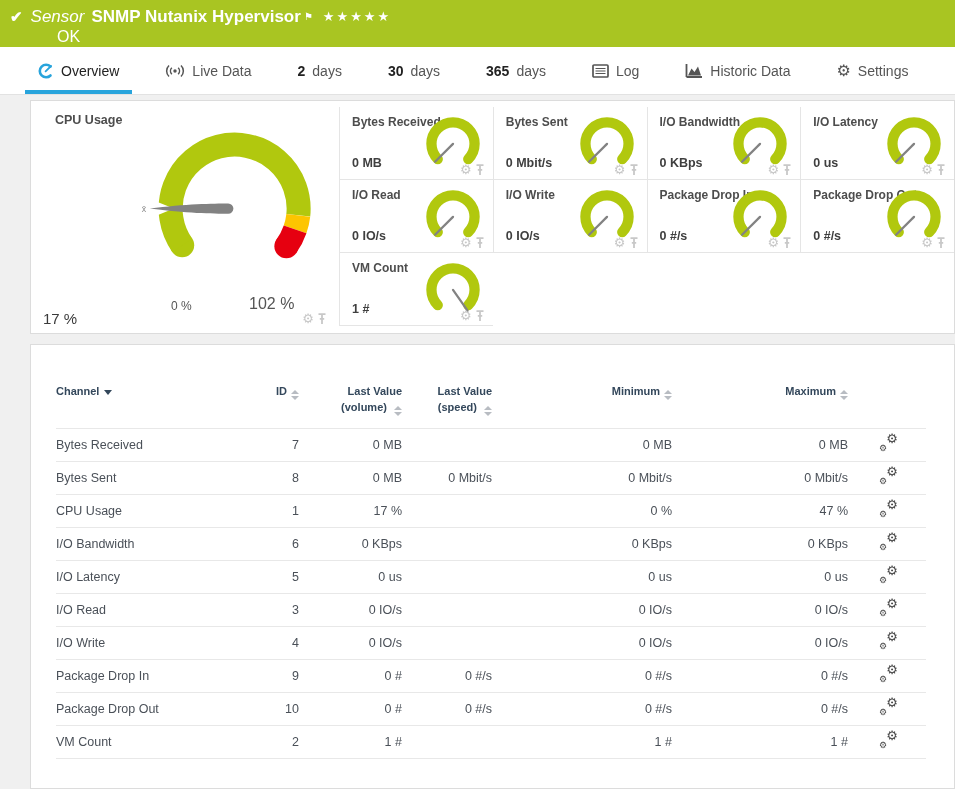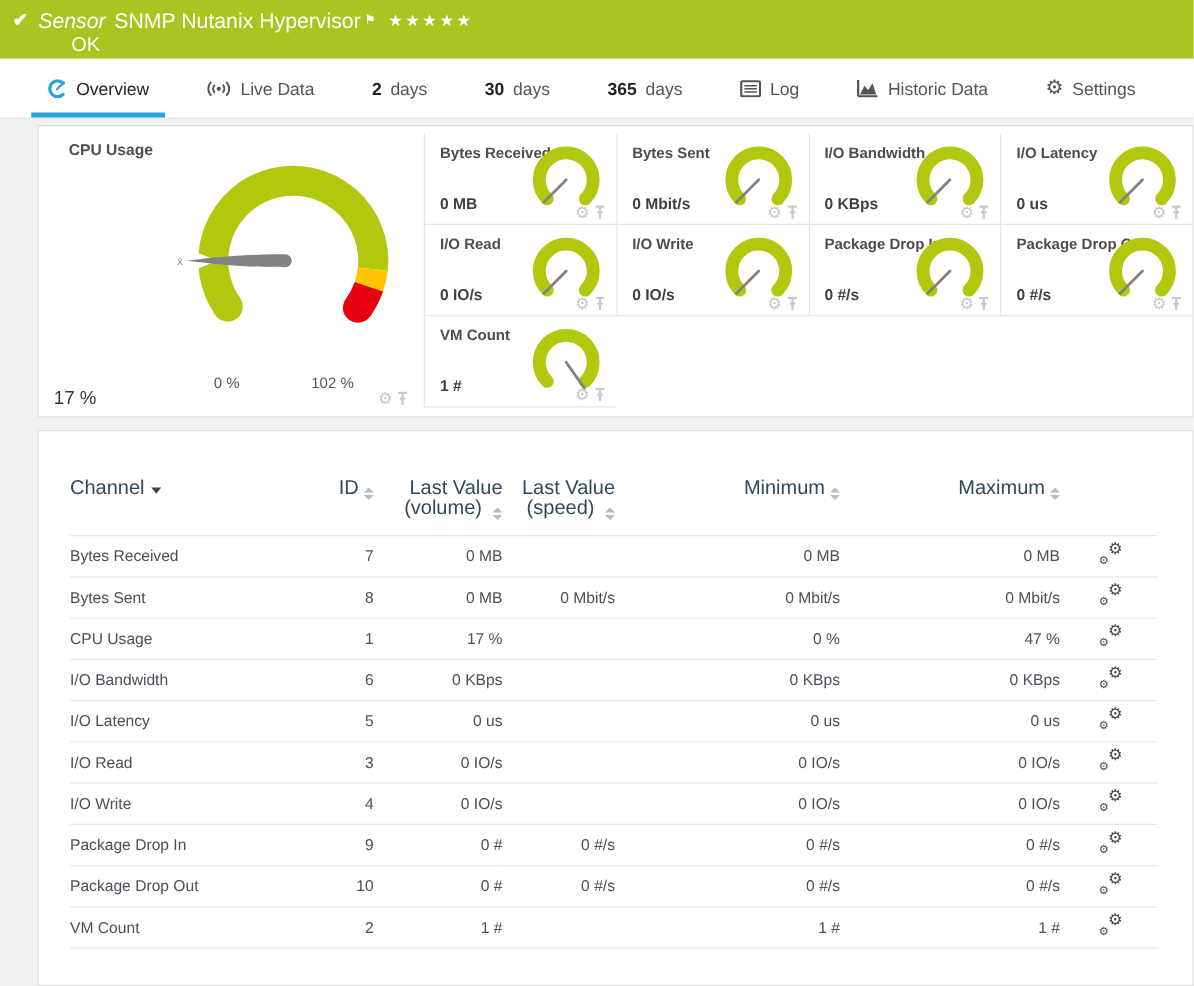--- a/index.html
+++ b/index.html
@@ -10,21 +10,21 @@
   *{box-sizing:border-box}
   html,body{margin:0;padding:0}
   body{width:955px;height:789px;overflow:hidden;background:#f0f0f0;
        font-family:"Liberation Sans",sans-serif;position:relative}
 
   
   .topbar{background:var(--header_green);height:47px;color:#fff;padding:5px 10px 0 10px}
   .topline{display:flex;align-items:center;font-size:17px;line-height:22px}
   .check{font-size:15px;font-weight:bold;margin-right:8px}
   .kind{font-style:italic;margin-right:7px}
-  .sname{font-weight:normal}
+  .sname{font-weight:bold}
   .flag{font-size:10px;align-self:flex-start;margin:1px 0 0 3px}
   .stars{font-size:13px;letter-spacing:2px;margin-left:10px}
   .okline{font-size:16px;font-weight:normal;margin:0 0 0 47px}
 
   
   .tabs{background:#fff;height:48px;display:flex;align-items:stretch;
         padding-left:25px;border-bottom:1px solid #e2e2e2}
   .tab{display:flex;align-items:center;gap:7px;font-size:14px;color:#555;
        padding:0 13px;margin-right:20px;position:relative;cursor:pointer;white-space:nowrap}
   .tab .num{font-weight:bold;color:#222}
@@ -36,36 +36,36 @@
   .panel{background:#fff;border:1px solid #dcdcdc;margin-left:30px}
   .gaugespanel{margin-top:5px;height:234px;display:flex;position:relative}
   .tablepanel{margin-top:10px;height:445px;padding:38px 30px 0 25px;overflow:hidden}
 
   
   .cpu{width:308px;flex:none;position:relative}
   .gtitle{position:absolute;top:12px;left:24px;font-size:12.5px;font-weight:bold;color:#4d4d4d}
   .cpu svg.big{position:absolute;left:98px;top:18px;width:200px;height:176px}
   .cpu-val{position:absolute;left:12px;bottom:6px;font-size:15px;color:#3a3a3a}
   .cpu-min{position:absolute;left:140px;bottom:20px;font-size:12px;color:#555}
-  .cpu-max{position:absolute;left:218px;bottom:20px;font-size:12px;color:#555}
+  .cpu-max{position:absolute;left:218px;bottom:20px;font-size:16px;color:#555}
   .cpu .gicons{position:absolute;right:12px;bottom:8px}
 
   
   .grid{flex:1;display:grid;grid-template-columns:repeat(4,1fr);grid-auto-rows:73px;padding-top:6px}
   .gcell{position:relative;border-left:1px solid #e5e5e5;border-bottom:1px solid #e5e5e5}
   .gcell .gt{position:absolute;top:8px;left:12px;font-size:12px;font-weight:bold;color:#4d4d4d;white-space:nowrap}
   .gcell svg.dial{position:absolute;right:10px;top:5px;width:60px;height:60px}
   .gcell .gv{position:absolute;left:12px;bottom:9px;font-size:12.5px;font-weight:bold;color:#3f3f3f}
   .gicons{display:flex;align-items:center;gap:3px;color:var(--icon_gray)}
   .gcell .gicons{position:absolute;right:8px;bottom:3px}
   .gicons .gear{font-size:13px;line-height:1}
 
   
   table{border-collapse:collapse;width:100%;table-layout:fixed}
-  th{color:var(--header_text);font-size:16px;font-weight:normal;vertical-align:top;
+  th{color:var(--header_text);font-size:11px;font-weight:bold;vertical-align:top;
      text-align:right;padding:0 0 12px 0;line-height:16px}
   th.channel,td.channel{text-align:left}
   td{font-size:12.5px;color:var(--row_text);height:33px;text-align:right;
      border-top:1px solid #e8e8e8;padding:0;white-space:nowrap}
   tr:last-child td{border-bottom:1px solid #e8e8e8}
   .sort{display:inline-flex;flex-direction:column;gap:2px;margin-left:4px;vertical-align:1px}
   .sort i{display:block;width:0;height:0;border-left:4px solid transparent;border-right:4px solid transparent}
   .sort .up{border-bottom:4px solid #b8bcc2}
   .sort .dn{border-top:4px solid #b8bcc2}
   .desc{display:inline-block;width:0;height:0;border-left:4px solid transparent;

